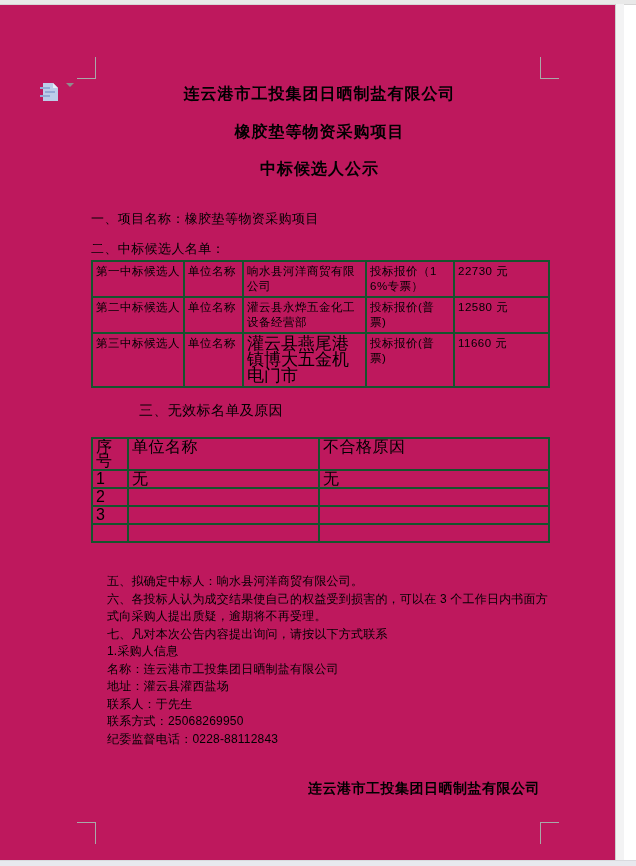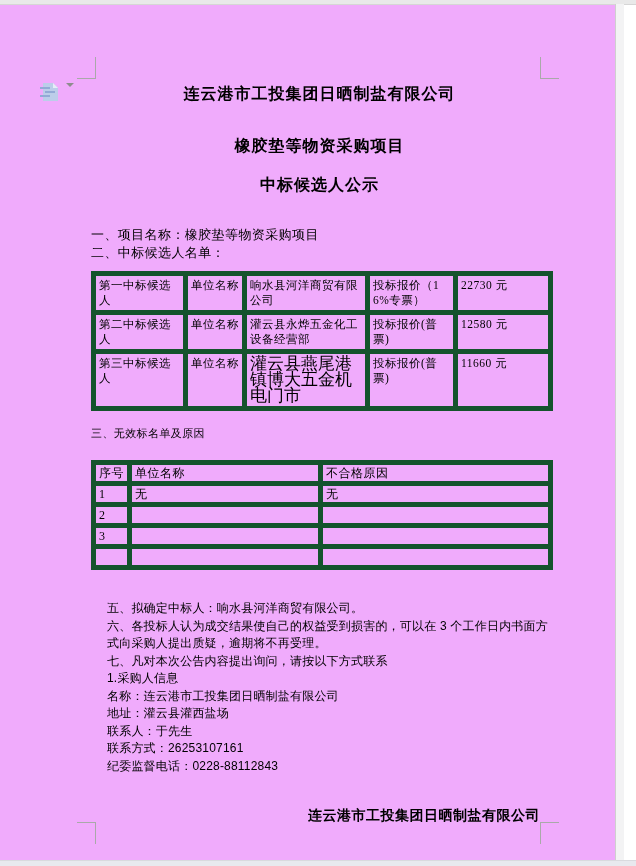--- a/index.html
+++ b/index.html
@@ -5,21 +5,21 @@
   html, body {
     margin: 0;
     padding: 0;
     width: 636px;
     height: 866px;
     background: #ffffff;
     overflow: hidden;
     font-family: "Liberation Sans", "DejaVu Sans", sans-serif;
     color: #000;
   }
-  .stage { position: relative; width: 624px; height: 866px; background: #f0abfc; }
+  .stage { position: relative; width: 624px; height: 866px; background: #be185d; }
 
   
   .top-bar {
     position: absolute; left: 0; top: 0; width: 636px; height: 4px;
     background: #e9e9e9; border-bottom: 1px solid #d6d6d6;
   }
   .right-gutter {
     position: absolute; right: 0; top: 4px; width: 8px; height: 857px;
     background: #f3f3f4; border-left: 1px solid #cfcfcf;
   }
@@ -44,37 +44,37 @@
     width: 0; height: 0; margin: 1px auto 0;
     border-left: 4px solid transparent; border-right: 4px solid transparent;
     border-top: 4px solid #8d8d8d;
   }
 
   
   .content { position: absolute; left: 91px; top: 78px; width: 457px; }
 
   .title { text-align: center; font-weight: 700; font-size: 16px; line-height: 17px; letter-spacing: 1px; }
   .t1 { margin-top: 7px; }
-  .t2 { margin-top: 37px; font-family: Liberation Mono, monospace; }
+  .t2 { margin-top: 21px; }
   .t3 { margin-top: 20px; }
 
   .intro { font-size: 13px; line-height: 16px; letter-spacing: 0.4px; }
-  .intro1 { margin-top: 34px; margin-bottom: 2px; }
-  .intro2 { margin-bottom: 10px; }
+  .intro1 { margin-top: 34px; margin-bottom: 14px; }
+  .intro2 { margin-bottom: 3px; }
 
   table { border-collapse: collapse; table-layout: fixed; width: 457px; }
   td {
-    border: 5px solid #14532d; padding: 2px 3px;
+    border: 2px solid #14532d; padding: 2px 3px;
     font-size: 11.5px; line-height: 15px; letter-spacing: 0.5px;
-    vertical-align: top; word-break: break-all; overflow: hidden; font-family: Liberation Serif, serif;
-  }
-  .tbl2 td { padding: 1px 3px; line-height: 14px; height: 14px; font-size: 12px; }
+    vertical-align: top; word-break: break-all; overflow: hidden;
+  }
+  .tbl2 td { padding: 1px 3px; line-height: 14px; height: 14px; font-size: 16px; }
   .alt-font { font-size: 17px; line-height: 16px; letter-spacing: 0; }
 
-  .sec-heading { margin-top: 14px; font-size: 11px; line-height: 16px; letter-spacing: 0.4px; }
+  .sec-heading { margin-top: 14px; font-size: 14px; line-height: 16px; letter-spacing: 0.4px; margin-left: 48px; }
   .tbl2-wrap { margin-top: 19px; }
 
   .body-block { margin-top: 30px; font-size: 12px; line-height: 17.5px; letter-spacing: 0.2px; }
   .body-line { min-height: 17.5px; margin-left: 16px; }
 
   .signature { margin-top: 30px; text-align: right; padding-right: 8px; font-weight: 700; font-size: 14px; line-height: 21px; letter-spacing: 0.5px; }
 </style>
 </head>
 <body>
 
@@ -187,21 +187,21 @@
     </div>
 
     <div class="body-block">
       <div class="body-line">五、拟确定中标人：响水县河洋商贸有限公司。</div>
       <div class="body-line">六、各投标人认为成交结果使自己的权益受到损害的，可以在 3 个工作日内书面方式向采购人提出质疑，逾期将不再受理。</div>
       <div class="body-line">七、凡对本次公告内容提出询问，请按以下方式联系</div>
       <div class="body-line">1.采购人信息</div>
       <div class="body-line">名称：连云港市工投集团日晒制盐有限公司</div>
       <div class="body-line">地址：灌云县灌西盐场</div>
       <div class="body-line">联系人：于先生</div>
-      <div class="body-line">联系方式：26253107161</div>
+      <div class="body-line">联系方式：25068269950</div>
       <div class="body-line">纪委监督电话：0228-88112843</div>
     </div>
 
     <div class="signature">
       <div>连云港市工投集团日晒制盐有限公司</div>
     </div>
 
   </div>
 </div>
 

